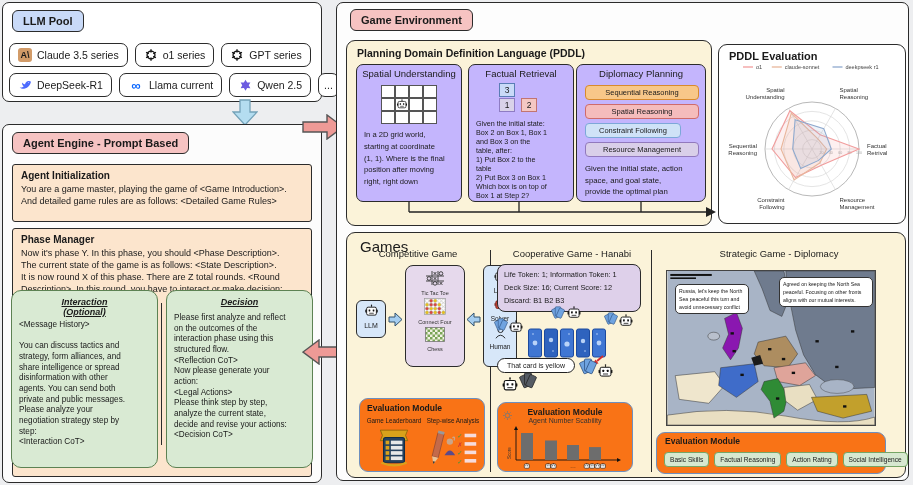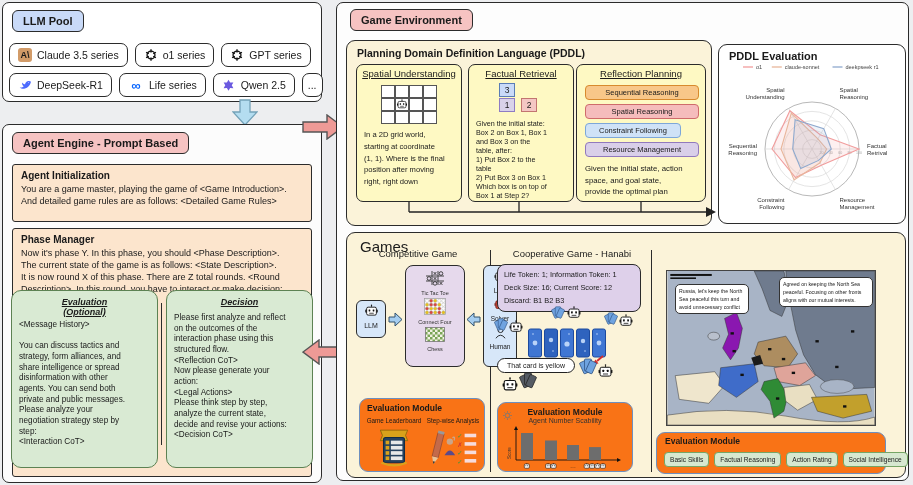--- a/index.html
+++ b/index.html
@@ -8,21 +8,21 @@
   .abs { position:absolute; }
   .box { position:absolute; border:1.5px solid #2b2b2b; border-radius:7px; background:#fff; }
   .chip { position:absolute; border:1.4px solid #2b2b2b; border-radius:6px; font-weight:bold; font-size:11px; padding:4px 10px; }
   .chip-blue { background:#c9daf8; }
   .chip-pink { background:#f6c3c2; }
   .llmrow { position:absolute; display:flex; gap:7px; }
   .llmchip { display:inline-flex; align-items:center; gap:5px; border:1.4px solid #2b2b2b; border-radius:7px; background:#fff; height:24px; padding:0 8px; font-size:10.5px; white-space:nowrap; }
   .peach { position:absolute; background:#fce5cd; border:1.4px solid #2b2b2b; border-radius:3px; padding:5px 8px; }
   .greenbox { position:absolute; background:#d9ead3; border:1.4px solid #5d8253; border-radius:10px; padding:6px 7px; }
   .ybox { position:absolute; background:#fbf3d9; border:1.4px solid #2b2b2b; border-radius:9px; }
-  .ysub { position:absolute; background:#fef9c3; border:1.3px solid #2b2b2b; border-radius:7px;text-decoration:underline; }
+  .ysub { position:absolute; background:#c4b5fd; border:1.3px solid #2b2b2b; border-radius:7px; }
   .pbox { position:absolute; background:#e6d9ec; border:1.3px solid #2b2b2b; border-radius:8px; }
   .bluebox { position:absolute; background:#d7e7f9; border:1.3px solid #2b2b2b; border-radius:6px; }
   .evalbox { position:absolute; background:#f97316; border:1.3px solid #6d8fbf; border-radius:9px; }
   .title-sm { font-weight:bold; font-size:10px; }
   .pre { white-space:pre-line; }
   .ttl-c { text-align:center; font-size:9.5px; }
   .tag { border-radius:4px; border:1px solid; font-size:7.5px; text-align:center; line-height:13px; height:15px; }
   .gtag { background:#d7e8d0; border:1px solid #76a565; border-radius:4px; font-size:6.6px; height:15px; line-height:13px; padding:0 5px; white-space:nowrap; }
   .vline { position:absolute; background:#2b2b2b; width:1.3px; }
   .grid4x3 { position:absolute; display:grid; grid-template-columns:repeat(4,14px); grid-template-rows:repeat(3,13px); }
@@ -73,21 +73,21 @@
         <span class="ic" style="width:14px;height:14px;">
             <svg viewBox="0 0 16 16" width="14" height="14">
               <path d="M14.6 5.2c-.7 3-3.4 6.1-6.6 6.9-2.1.5-4.5.3-6-1.3 1.9.3 3.5-.2 4.6-1.3C5.3 8.9 4.3 7.2 4.6 5.2c.8 1.1 1.9 1.9 3.4 2.1.3-1.8 1.6-3.3 3.5-3.8 1.2-.3 2.5-.1 3.1.5z" fill="#4d6bfe"></path>
               <circle cx="12" cy="5.3" r="0.55" fill="#fff"></circle>
             </svg>
           </span>
         <span>DeepSeek-R1</span>
       </span>
       <span class="llmchip">
         <span class="ic" style="width:16px;height:14px;color:#0866ff;font-weight:bold;font-size:13px;">∞</span>
-        <span>Life series</span>
+        <span>Llama current</span>
       </span>
       <span class="llmchip">
         <span class="ic" style="width:14px;height:14px;">
             <svg viewBox="0 0 16 16" width="13" height="13">
               <path d="M8 1l2 3.4 4-.1-2 3.5 2 3.5-4-.1L8 14.6l-2-3.4-4 .1 2-3.5-2-3.5 4 .1z" fill="#6b5ae0"></path>
             </svg>
           </span>
         <span>Qwen 2.5</span>
       </span>
       <span class="llmchip" style="padding:0 5px;">
@@ -114,21 +114,21 @@
 
   <div class="peach" style="left:12px;top:228px;width:300px;height:249px;">
     <div class="title-sm">Phase Manager</div>
     <div class="pre" style="font-size:9px;line-height:1.35;margin-top:2px;">Now it's phase Y. In this phase, you should &lt;Phase Description&gt;.
 The current state of the game is as follows: &lt;State Description&gt;.
 It is now round X of this phase. There are Z total rounds. &lt;Round
 Description&gt;. In this round, you have to interact or make decision:</div>
   </div>
 
   <div class="greenbox" style="left:11px;top:290px;width:147px;height:178px;">
-    <div style="text-align:center;font-size:9px;font-weight:bold;font-style:italic;text-decoration:underline;">Evaluation</div>
+    <div style="text-align:center;font-size:9px;font-weight:bold;font-style:italic;text-decoration:underline;">Interaction</div>
     <div style="text-align:center;font-size:9px;font-weight:bold;font-style:italic;text-decoration:underline;">(Optional)</div>
     <div class="pre" style="font-size:8.2px;line-height:1.3;margin-top:3px;">&lt;Message History&gt;
 
 You can discuss tactics and
 strategy, form alliances, and
 share intelligence or spread
 disinformation with other
 agents. You can send both
 private and public messages.
 Please analyze your
@@ -218,21 +218,21 @@
 and Box 3 on the
 table, after:
 1) Put Box 2 to the
 table
 2) Put Box 3 on Box 1
 Which box is on top of
 Box 1 at Step 2?</div>
   </div>
 
   <div class="ysub" style="left:576px;top:64px;width:130px;height:138px;">
-    <div class="ttl-c" style="margin-top:3px;">Reflection Planning</div>
+    <div class="ttl-c" style="margin-top:3px;">Diplomacy Planning</div>
     <div class="tag" style="position:absolute;left:8px;top:20px;width:114px;background:#f8c789;border-color:#d88a2d;">Sequential Reasoning</div>
     <div class="tag" style="position:absolute;left:8px;top:39px;width:114px;background:#f5bcbc;border-color:#cf6b6b;text-align:center;">Spatial Reasoning</div>
     <div class="tag" style="position:absolute;left:8px;top:58px;width:96px;background:#cfe2f7;border-color:#7da7d9;">Constraint Following</div>
     <div class="tag" style="position:absolute;left:8px;top:77px;width:114px;background:#d9cfe9;border-color:#9179bd;">Resource Management</div>
     <div class="pre" style="position:absolute;left:8px;top:98px;font-size:7.8px;line-height:1.5;">Given the initial state, action
 space, and goal state,
 provide the optimal plan</div>
   </div>
 
   <div class="abs" style="left:400px;top:202px;width:322px;height:18px;">
@@ -284,20 +284,21 @@
         <polygon points="75.1,60.7 103.8,69.6 111.3,90.0 98.6,101.4 80.7,109.5 72.7,90.0" fill="#8ea9ce" fill-opacity="0.15" stroke="#8ea9ce" stroke-width="1.1"></polygon>
       </svg>
   </div>
 
   <div class="ybox" style="left:346px;top:232px;width:560px;height:246px;">
     <div style="position:absolute;left:13px;top:5px;font-weight:normal;font-size:15px;">Games</div>
   </div>
 
   <div class="abs" style="left:346px;top:248px;width:144px;text-align:center;font-size:9.5px;">Competitive Game</div>
   <div class="abs" style="left:494px;top:248px;width:156px;text-align:center;font-size:9.5px;">Cooperative Game - Hanabi</div>
+  <div class="abs" style="left:656px;top:248px;width:246px;text-align:center;font-size:9.5px;">Strategic Game - Diplomacy</div>
 
   <div class="vline" style="left:490px;top:250px;height:222px;width:1.1px;"></div>
   <div class="vline" style="left:651px;top:250px;height:222px;width:1.1px;"></div>
 
   <div class="bluebox" style="left:356px;top:300px;width:30px;height:38px;text-align:center;">
     <span class="js-bot" style="display:inline-block;width:15px;height:14px;margin-top:3px;"><svg viewBox="0 0 20 18" width="100%" height="100%">
     <line x1="10" y1="3.6" x2="10" y2="1.6" stroke="#111" stroke-width="1"></line>
     <circle cx="10" cy="1.3" r="0.9" fill="#111"></circle>
     <rect x="3.5" y="3.9" width="13" height="10.6" rx="2" fill="#fff" stroke="#111" stroke-width="1.2"></rect>
     <rect x="1.7" y="7" width="1.7" height="4" rx="0.8" fill="#111"></rect>

